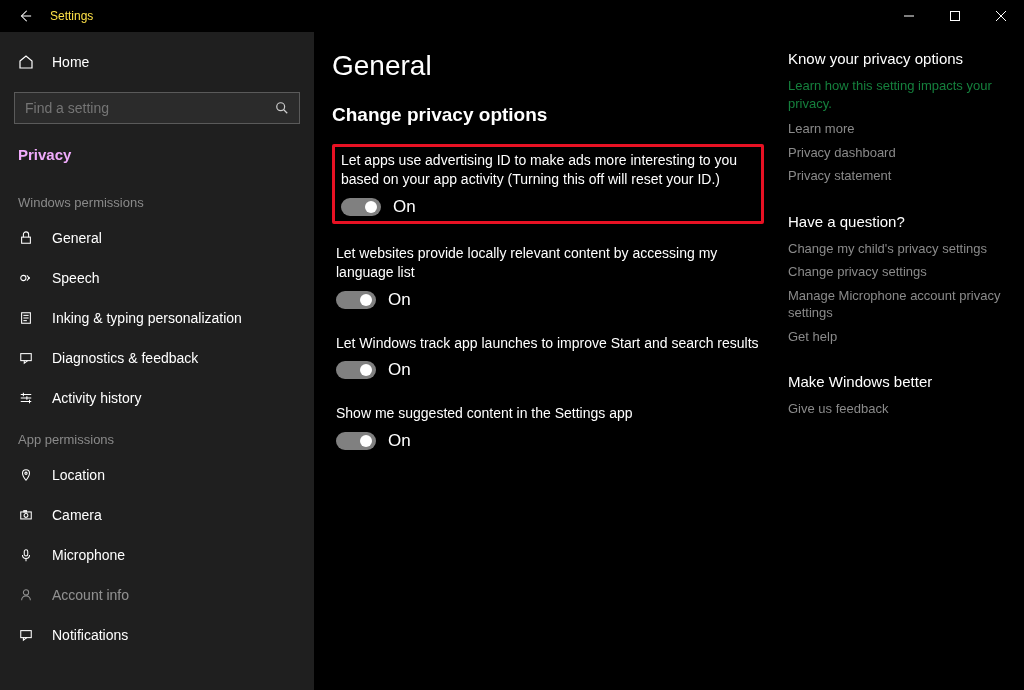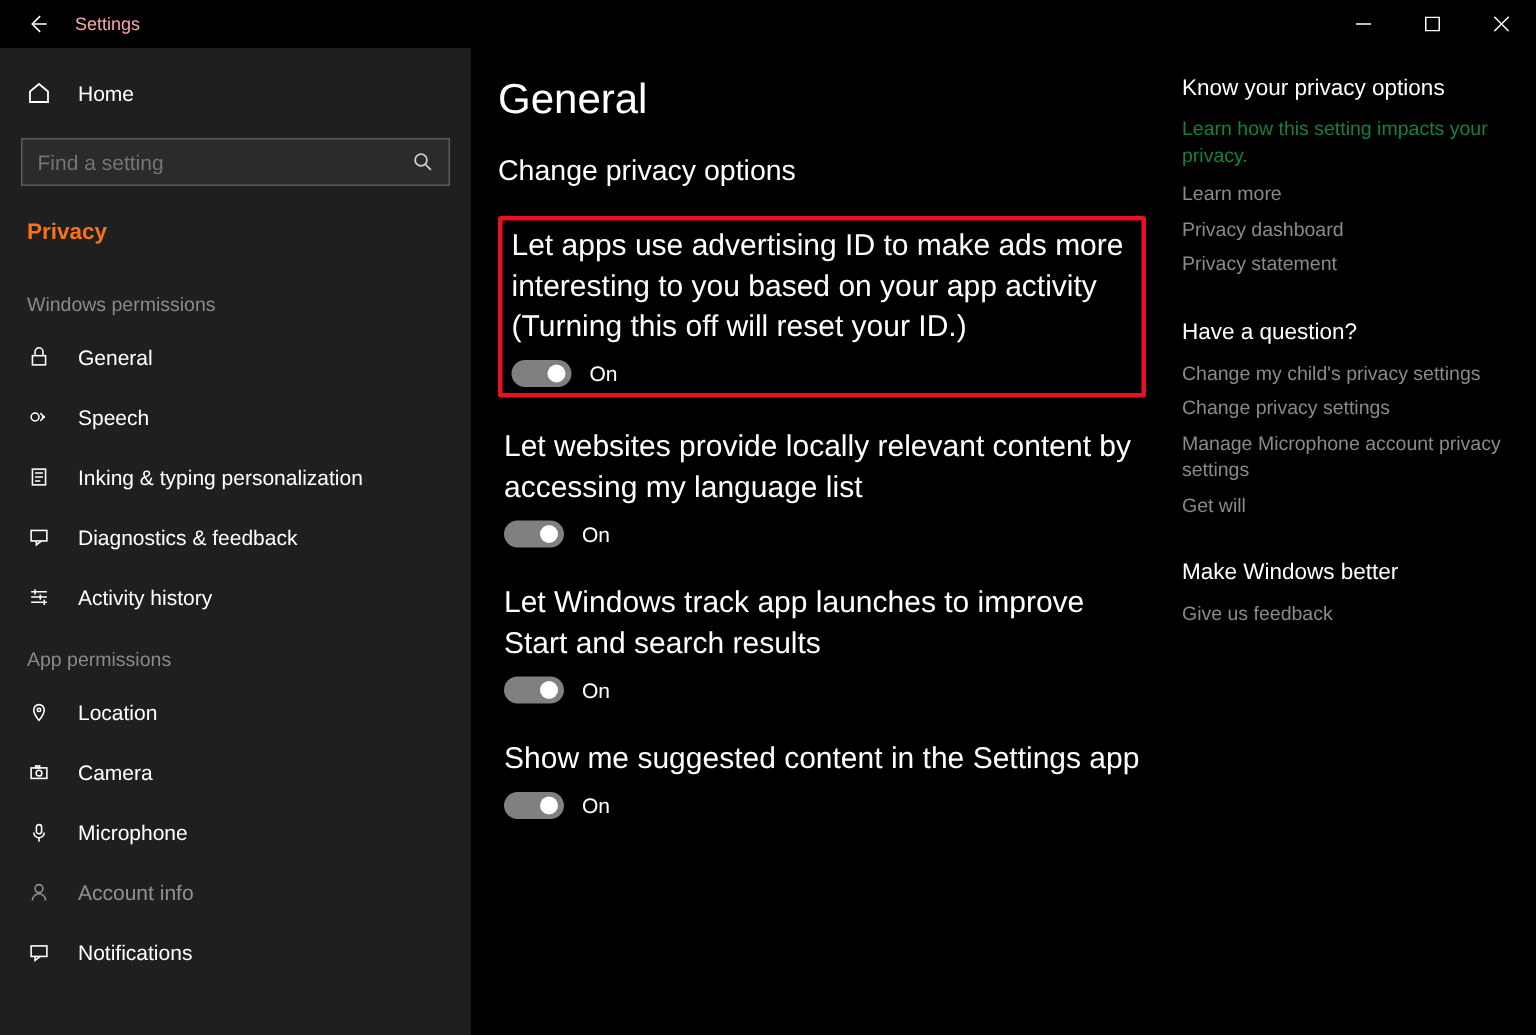--- a/index.html
+++ b/index.html
@@ -25,21 +25,21 @@
       background: #000;
     }
     .titlebar-left {
       display: flex;
       align-items: center;
       gap: 18px;
       padding-left: 18px;
     }
     .titlebar-title {
       font-size: 12px;
-      color: #fca5a5;
+      color: #fde047;
     }
     .titlebar-controls {
       margin-left: auto;
       display: flex;
     }
     .titlebar-btn {
       width: 46px;
       height: 32px;
       display: flex;
       align-items: center;
@@ -84,21 +84,21 @@
       padding: 0 10px;
     }
     .sidebar .search .search-icon {
       padding: 0 10px;
       color: #ccc;
     }
     .sidebar .category {
       padding: 10px 18px 18px 18px;
       font-size: 15px;
       font-weight: 600;
-      color: #f97316;
+      color: #f0abfc;
     }
     .sidebar .section-header {
       padding: 14px 18px 8px 18px;
       color: #8a8a8a;
       font-size: 13px;
     }
     .sidebar .nav-item {
       display: flex;
       align-items: center;
       gap: 18px;
@@ -123,34 +123,34 @@
       padding: 0 20px 0 18px;
       min-width: 0;
     }
     .main h1 {
       font-size: 28px;
       font-weight: 400;
       margin-bottom: 22px;
     }
     .main h2 {
       font-size: 19px;
-      font-weight: 400;
+      font-weight: 700;
       margin-bottom: 18px;
     }
     .setting {
       margin-bottom: 16px;
       padding: 4px;
     }
     .setting.highlighted {
       border: 3px solid #e81123;
       border-radius: 2px;
       padding: 4px 6px;
     }
     .setting .label {
-      font-size: 20px;
+      font-size: 14px;
       color: #fff;
       margin-bottom: 8px;
       line-height: 1.35;
     }
     .toggle-row {
       display: flex;
       align-items: center;
       gap: 12px;
     }
     .toggle {
@@ -164,21 +164,21 @@
       content: "";
       position: absolute;
       width: 12px;
       height: 12px;
       border-radius: 50%;
       background: #fff;
       top: 3px;
       right: 4px;
     }
     .toggle-state {
-      font-size: 14px;
+      font-size: 17px;
     }
     .rail {
       width: 240px;
       padding: 0 18px 0 4px;
     }
     .rail-section { margin-bottom: 28px; }
     .rail h3 {
       font-size: 15px;
       font-weight: 400;
       margin-bottom: 10px;
@@ -407,21 +407,21 @@
           <a class="link">Learn more</a>
           <a class="link">Privacy dashboard</a>
           <a class="link">Privacy statement</a>
         </div>
 
         <div class="rail-section">
           <h3>Have a question?</h3>
           <a class="link">Change my child's privacy settings</a>
           <a class="link">Change privacy settings</a>
           <a class="link">Manage Microphone account privacy settings</a>
-          <a class="link">Get will</a>
+          <a class="link">Get help</a>
         </div>
 
         <div class="rail-section">
           <h3>Make Windows better</h3>
           <a class="link">Give us feedback</a>
         </div>
       </div>
     </div>
   </div>
 </div>

